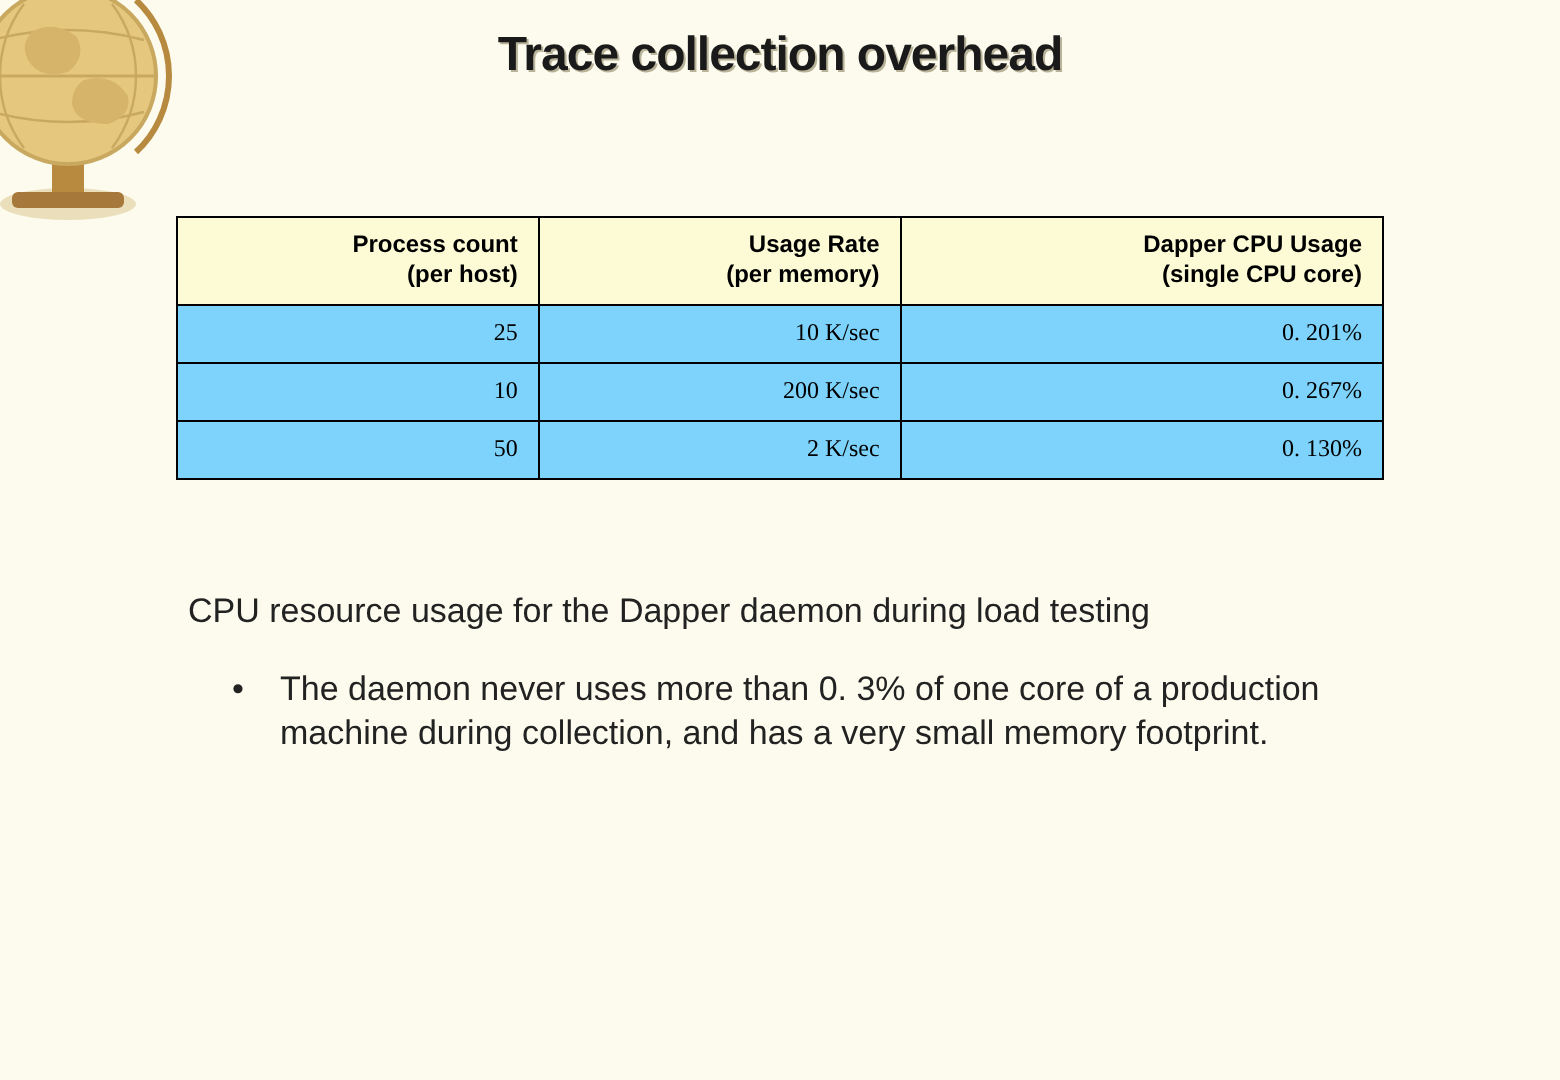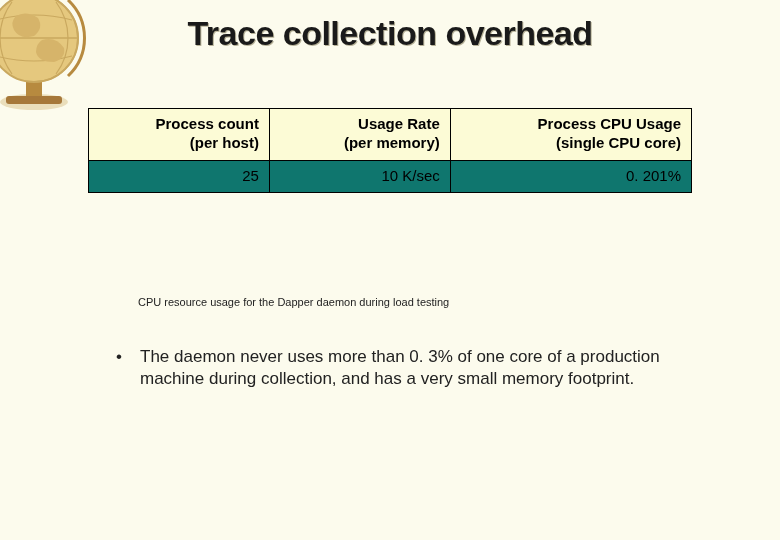--- a/index.html
+++ b/index.html
@@ -25,66 +25,66 @@
     width: 120px;
     height: 140px;
     pointer-events: none;
   }
   .title {
     position: absolute;
     top: 14px;
     left: 0;
     width: 100%;
     text-align: center;
-    font-size: 34px;
+    font-size: 24px;
     font-weight: bold;
     color: #1a1a1a;
     text-shadow: 1px 1px 0 #b7b298;
     letter-spacing: -0.5px;
   }
   .tbl-wrap {
     position: absolute;
     top: 108px;
     left: 88px;
     width: 604px;
   }
   table.data {
     border-collapse: collapse;
     width: 100%;
-    font-size: 15px;
+    font-size: 12px;
   }
   table.data th, table.data td {
     border: 1px solid #000;
     padding: 6px 10px 7px 10px;
     text-align: right;
     vertical-align: middle;
     line-height: 1.25;
   }
   table.data th {
     background: #fcfbd6;
     font-weight: bold;
   }
   table.data td {
-    background: #0f766e;
+    background: #7dd3fc;
+    font-family: Liberation Serif, serif;
   }
   col.c0 { width: 30%; }
   col.c1 { width: 30%; }
   col.c2 { width: 40%; }
   .caption {
     position: absolute;
     top: 296px;
     left: 94px;
     width: 600px;
-    font-size: 11px;
+    font-size: 17px;
     color: #222;
-    margin-left: 44px;
   }
   ul.bullets {
     position: absolute;
-    top: 346px;
+    top: 334px;
     left: 114px;
     width: 560px;
     margin: 0;
     padding: 0;
     list-style: none;
     font-size: 17px;
     color: #222;
     line-height: 1.32;
   }
   ul.bullets li {
@@ -137,30 +137,40 @@
         <tr>
           <th>
             <span>Process count</span><br>
             <span>(per host)</span>
           </th>
           <th>
             <span>Usage Rate</span><br>
             <span>(per memory)</span>
           </th>
           <th>
-            <span>Process CPU Usage</span><br>
+            <span>Dapper CPU Usage</span><br>
             <span>(single CPU core)</span>
           </th>
         </tr>
       </thead>
       <tbody>
         <tr>
           <td>25</td>
           <td>10 K/sec</td>
           <td>0. 201%</td>
+        </tr>
+        <tr>
+          <td>10</td>
+          <td>200 K/sec</td>
+          <td>0. 267%</td>
+        </tr>
+        <tr>
+          <td>50</td>
+          <td>2 K/sec</td>
+          <td>0. 130%</td>
         </tr>
       </tbody>
     </table>
   </div>
 
   <div class="caption">CPU resource usage for the Dapper daemon during load testing</div>
 
   <ul class="bullets">
     <li>The daemon never uses more than 0. 3% of one core of a production machine during collection, and has a very small memory footprint.</li>
   </ul>

